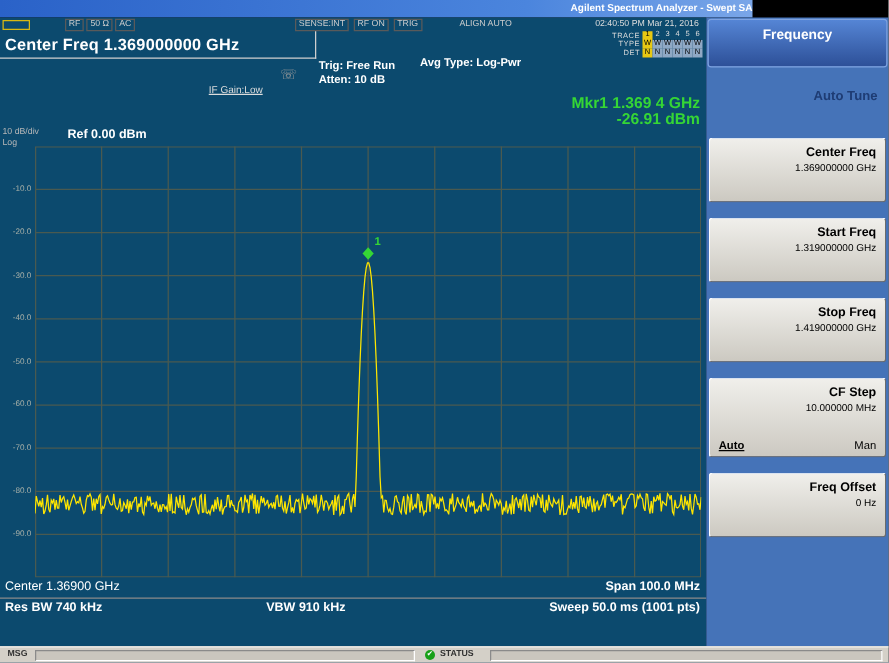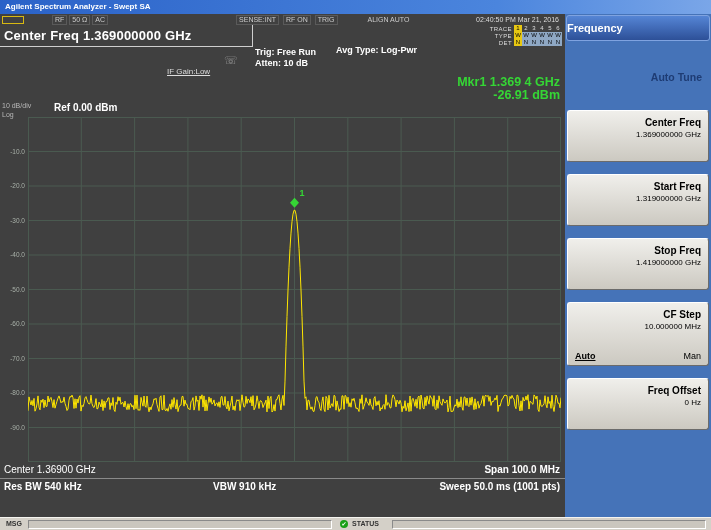--- a/index.html
+++ b/index.html
@@ -1,20 +1,20 @@
 <!DOCTYPE html>
 <html style="--trace: #ffe600; --marker: #35d635; --grid: #4a5a50; --sidebar: #4573b8; --accent_green: #33cc33;"><head>
 <meta charset="utf-8">
 <style>
   html,body{margin:0;padding:0;background:#fff;font-family:"Liberation Sans",sans-serif;}
   .screen{position:relative;width:711px;height:530px;background:#000;overflow:hidden;}
-  .titlebar{position:absolute;top:0;left:0;width:711px;height:14px;box-sizing:border-box;
+  .titlebar{position:absolute;top:0;left:0;width:602px;height:14px;box-sizing:border-box;
     background:linear-gradient(90deg,#2a62c8,#4b85dd 70%,#7aa6e8);color:#fff;font-size:8px;
-    font-weight:bold;line-height:14px;padding-left:5px;}
-  .display{position:absolute;top:14px;left:0;width:565px;height:503px;background:#404040;color:#fff;}
+    font-weight:bold;line-height:14px;padding-left:5px;text-align:right;}
+  .display{position:absolute;top:14px;left:0;width:565px;height:503px;background:#0c4a6e;color:#fff;}
   
   .status-row{position:absolute;top:0;left:0;width:565px;height:11px;display:flex;align-items:center;
     font-size:7px;color:#ccc;white-space:nowrap;}
   .ind{width:20px;height:6px;margin-left:2px;border:1px solid #d8b912;}
   .scell{line-height:8px;padding:0 2px;}
   .boxed{border:1px solid #5a5a5a;}
   .ml28{margin-left:28px;} .ml2{margin-left:2px;} .ml4{margin-left:4px;}
   .ml130{margin-left:128px;} .ml30{margin-left:28px;}
   .dt{margin-left:auto;margin-right:4px;color:#ddd;}
   
@@ -44,23 +44,23 @@
   .ytick{position:absolute;left:0;width:25px;text-align:right;font-size:6.5px;color:#a8b0a8;}
   
   .fA-l{position:absolute;left:4px;top:450px;font-size:10px;font-weight:normal;color:#fff;}
   .fA-r{position:absolute;right:5px;top:450px;font-size:10px;font-weight:bold;color:#fff;text-align:center;}
   .fdiv{position:absolute;left:0;top:464px;width:565px;border-top:1px solid #8a8a8a;}
   .fB-l{position:absolute;left:4px;top:467px;font-size:10px;font-weight:bold;color:#fff;}
   .fB-m{position:absolute;left:213px;top:467px;font-size:10px;font-weight:bold;color:#fff;}
   .fB-r{position:absolute;right:5px;top:467px;font-size:10px;font-weight:bold;color:#fff;text-align:right;}
   
   .softkeys{position:absolute;top:14px;left:565px;width:146px;height:503px;background:var(--sidebar,#4573b8);}
-  .menu-title{position:absolute;top:1px;left:1px;width:144px;height:26px;box-sizing:border-box;
+  .menu-title{position:absolute;top:1px;left:1px;width:144px;height:39px;box-sizing:border-box;
     background:linear-gradient(#5585d5,#2d5098);border:1px solid #7fa3e0;border-radius:3px;
-    color:#fff;font-size:11px;font-weight:bold;line-height:24px;}
+    color:#fff;font-size:11px;font-weight:bold;text-align:center;line-height:24px;}
   .skey{position:absolute;left:2px;width:142px;box-sizing:border-box;border-radius:3px;
     background:linear-gradient(#f0efeb,#ccc9c1);border:1px solid;border-color:#fff #6b6b6b #6b6b6b #fff;
     text-align:right;padding:6px 7px 0 4px;color:#000;}
   .skey .lbl{font-size:10px;font-weight:bold;display:block;}
   .skey .val{font-size:8px;display:block;margin-top:2px;}
   .skey.disabled{background:none;border:none;color:#1e3c74;padding-top:17px;}
   .skey.disabled .lbl{font-size:10.5px;}
   .toggle{position:absolute;bottom:4px;left:7px;right:7px;display:flex;justify-content:space-between;font-size:9px;}
   .toggle .auto{font-weight:bold;text-decoration:underline;}
   
@@ -180,21 +180,21 @@
           <rect x="0.5" y="0.5" width="532" height="344" fill="none" stroke="#4a5a50"></rect>
           <polyline points="0,293.8 1,279.9 2,284.3 3,288.0 4,283.4 5,288.8 6,281.4 7,294.2 8,291.8 9,286.9 10,278.9 11,290.3 12,292.8 13,283.1 14,285.4 15,282.1 16,290.7 17,283.0 18,289.4 19,289.4 20,279.0 21,285.0 22,281.8 23,280.4 24,284.8 25,290.6 26,282.6 27,291.2 28,287.7 29,284.2 30,281.1 31,278.9 32,282.1 33,285.8 34,284.4 35,285.2 36,280.2 37,286.4 38,289.4 39,293.5 40,292.0 41,283.1 42,279.4 43,280.2 44,278.1 45,280.8 46,291.5 47,281.8 48,291.2 49,282.0 50,286.1 51,280.1 52,278.7 53,294.1 54,288.3 55,289.7 56,286.4 57,280.9 58,279.6 59,282.8 60,285.5 61,287.0 62,286.6 63,278.1 64,286.7 65,289.6 66,290.5 67,287.8 68,281.6 69,292.0 70,291.4 71,285.1 72,287.1 73,290.0 74,282.5 75,293.6 76,283.9 77,290.7 78,284.6 79,284.5 80,281.0 81,280.8 82,292.5 83,285.8 84,288.6 85,280.5 86,292.6 87,294.5 88,285.2 89,287.3 90,279.7 91,283.9 92,280.2 93,287.3 94,285.8 95,285.5 96,290.0 97,284.1 98,289.7 99,292.7 100,286.7 101,292.5 102,286.7 103,286.8 104,290.1 105,288.4 106,292.7 107,278.2 108,291.7 109,278.1 110,293.3 111,292.5 112,293.4 113,280.4 114,285.2 115,289.2 116,279.0 117,289.0 118,290.3 119,279.1 120,289.4 121,294.8 122,290.0 123,292.8 124,289.0 125,286.9 126,281.8 127,282.6 128,281.2 129,287.5 130,291.3 131,294.4 132,280.0 133,278.8 134,292.7 135,292.5 136,278.2 137,293.1 138,293.7 139,291.5 140,294.3 141,289.9 142,286.8 143,292.3 144,282.6 145,290.3 146,280.6 147,287.7 148,292.1 149,282.7 150,294.6 151,290.2 152,288.3 153,288.1 154,279.5 155,279.4 156,289.2 157,283.1 158,287.2 159,287.3 160,291.5 161,291.7 162,292.8 163,284.8 164,283.6 165,280.6 166,293.1 167,289.2 168,278.9 169,284.4 170,283.1 171,293.5 172,279.0 173,282.2 174,277.8 175,290.1 176,278.9 177,293.9 178,282.8 179,293.7 180,286.6 181,279.9 182,285.4 183,281.2 184,287.2 185,285.8 186,282.9 187,288.9 188,286.7 189,285.8 190,289.5 191,284.8 192,290.4 193,280.1 194,279.3 195,287.9 196,288.1 197,279.5 198,289.5 199,291.9 200,284.1 201,293.8 202,289.3 203,285.1 204,279.1 205,292.8 206,289.0 207,293.5 208,285.8 209,282.7 210,284.0 211,282.7 212,293.6 213,286.2 214,277.8 215,285.2 216,290.2 217,289.4 218,279.3 219,286.5 220,281.9 221,283.1 222,285.7 223,279.7 224,289.0 225,278.6 226,292.8 227,291.0 228,287.1 229,278.8 230,284.5 231,291.5 232,284.0 233,283.7 234,285.6 235,290.5 236,287.9 237,286.0 238,283.1 239,294.9 240,279.1 241,291.5 242,281.2 243,279.4 244,295.0 245,293.6 246,287.6 247,294.1 248,282.7 249,282.6 250,279.3 251,277.8 252,286.6 253,292.9 254,282.1 255,278.3 256,288.5 257,264.1 258,229.9 259,199.6 260,173.0 261,150.2 262,131.3 263,116.1 264,104.7 265,97.1 266,93.3 267,93.3 268,97.1 269,104.7 270,116.1 271,131.3 272,150.2 273,173.0 274,199.6 275,229.9 276,264.1 277,281.3 278,279.8 279,292.9 280,283.2 281,283.4 282,289.5 283,292.2 284,289.8 285,294.1 286,294.5 287,288.7 288,280.4 289,279.6 290,284.3 291,285.2 292,291.6 293,293.5 294,284.5 295,279.9 296,292.1 297,294.6 298,279.4 299,281.3 300,293.0 301,278.3 302,291.1 303,288.6 304,286.6 305,289.6 306,278.3 307,279.1 308,293.2 309,283.9 310,289.0 311,294.5 312,291.8 313,292.4 314,278.8 315,278.9 316,292.3 317,278.4 318,279.2 319,286.5 320,280.2 321,289.7 322,285.7 323,290.2 324,281.8 325,283.6 326,281.3 327,285.9 328,291.5 329,290.8 330,292.1 331,294.5 332,281.8 333,286.4 334,277.8 335,292.3 336,289.3 337,286.3 338,280.8 339,285.0 340,286.2 341,288.4 342,281.9 343,287.8 344,289.6 345,292.5 346,281.4 347,279.6 348,288.8 349,284.4 350,288.1 351,283.7 352,293.9 353,290.7 354,292.1 355,288.4 356,287.4 357,292.3 358,277.7 359,288.4 360,285.5 361,286.8 362,290.8 363,290.8 364,281.7 365,277.9 366,279.5 367,282.7 368,289.8 369,283.1 370,284.8 371,287.1 372,283.3 373,286.1 374,294.8 375,289.3 376,291.3 377,283.7 378,293.8 379,290.3 380,285.9 381,294.6 382,279.0 383,294.2 384,282.8 385,281.3 386,284.9 387,289.4 388,282.3 389,291.2 390,280.3 391,279.0 392,292.3 393,278.0 394,283.2 395,291.1 396,292.0 397,280.3 398,288.7 399,278.9 400,283.5 401,287.2 402,278.6 403,280.7 404,281.4 405,289.3 406,278.6 407,291.8 408,292.8 409,282.9 410,291.4 411,278.8 412,284.6 413,286.9 414,288.3 415,281.9 416,284.5 417,286.1 418,285.1 419,283.0 420,294.9 421,290.4 422,279.1 423,294.6 424,294.1 425,294.3 426,290.3 427,287.8 428,289.1 429,282.1 430,290.6 431,284.7 432,289.9 433,279.8 434,290.1 435,293.3 436,280.3 437,279.9 438,288.6 439,281.0 440,288.6 441,289.6 442,280.7 443,288.2 444,279.9 445,286.1 446,292.7 447,281.8 448,292.2 449,286.0 450,284.3 451,291.2 452,287.9 453,286.7 454,282.5 455,278.7 456,289.2 457,278.8 458,278.3 459,279.6 460,278.4 461,284.4 462,279.4 463,288.4 464,284.4 465,284.9 466,283.3 467,280.9 468,282.9 469,278.4 470,294.5 471,288.0 472,289.2 473,285.7 474,282.1 475,281.4 476,278.7 477,278.2 478,278.3 479,278.9 480,289.1 481,287.7 482,279.4 483,281.6 484,278.4 485,281.1 486,282.0 487,289.2 488,291.7 489,278.1 490,278.5 491,288.6 492,294.0 493,283.8 494,293.6 495,280.4 496,283.9 497,283.2 498,279.1 499,283.2 500,277.7 501,292.1 502,284.2 503,285.1 504,286.5 505,287.3 506,277.9 507,279.3 508,282.1 509,279.1 510,292.4 511,294.5 512,282.8 513,288.9 514,289.4 515,288.5 516,286.7 517,278.7 518,287.6 519,290.8 520,279.8 521,286.5 522,284.4 523,291.4 524,278.2 525,289.5 526,294.5 527,287.3 528,278.2 529,280.8 530,286.3 531,286.0 532,290.8 533,280.6" fill="none" stroke="#ffe600" stroke-width="1"></polyline>
           <polygon points="266.5,80.8 271,85.8 266.5,90.8 262,85.8" fill="#35d635"></polygon>
           <text x="271.5" y="78.8" fill="#35d635" font-size="9" font-weight="bold" font-family="Liberation Sans, sans-serif">1</text>
         </svg>
     </div>
 
     <div class="fA-l">Center 1.36900 GHz</div>
     <div class="fA-r">Span 100.0 MHz</div>
     <div class="fdiv"></div>
-    <div class="fB-l">Res BW 540 kHz</div>
+    <div class="fB-l">Res BW 740 kHz</div>
     <div class="fB-m">VBW 910 kHz</div>
     <div class="fB-r">Sweep 50.0 ms (1001 pts)</div>
   </div>
 
   <div class="softkeys">
     <div class="menu-title">Frequency</div>
 
     <div class="skey disabled" style="top:40px;height:46px;">
       <span class="lbl">Auto Tune</span>
     </div>

